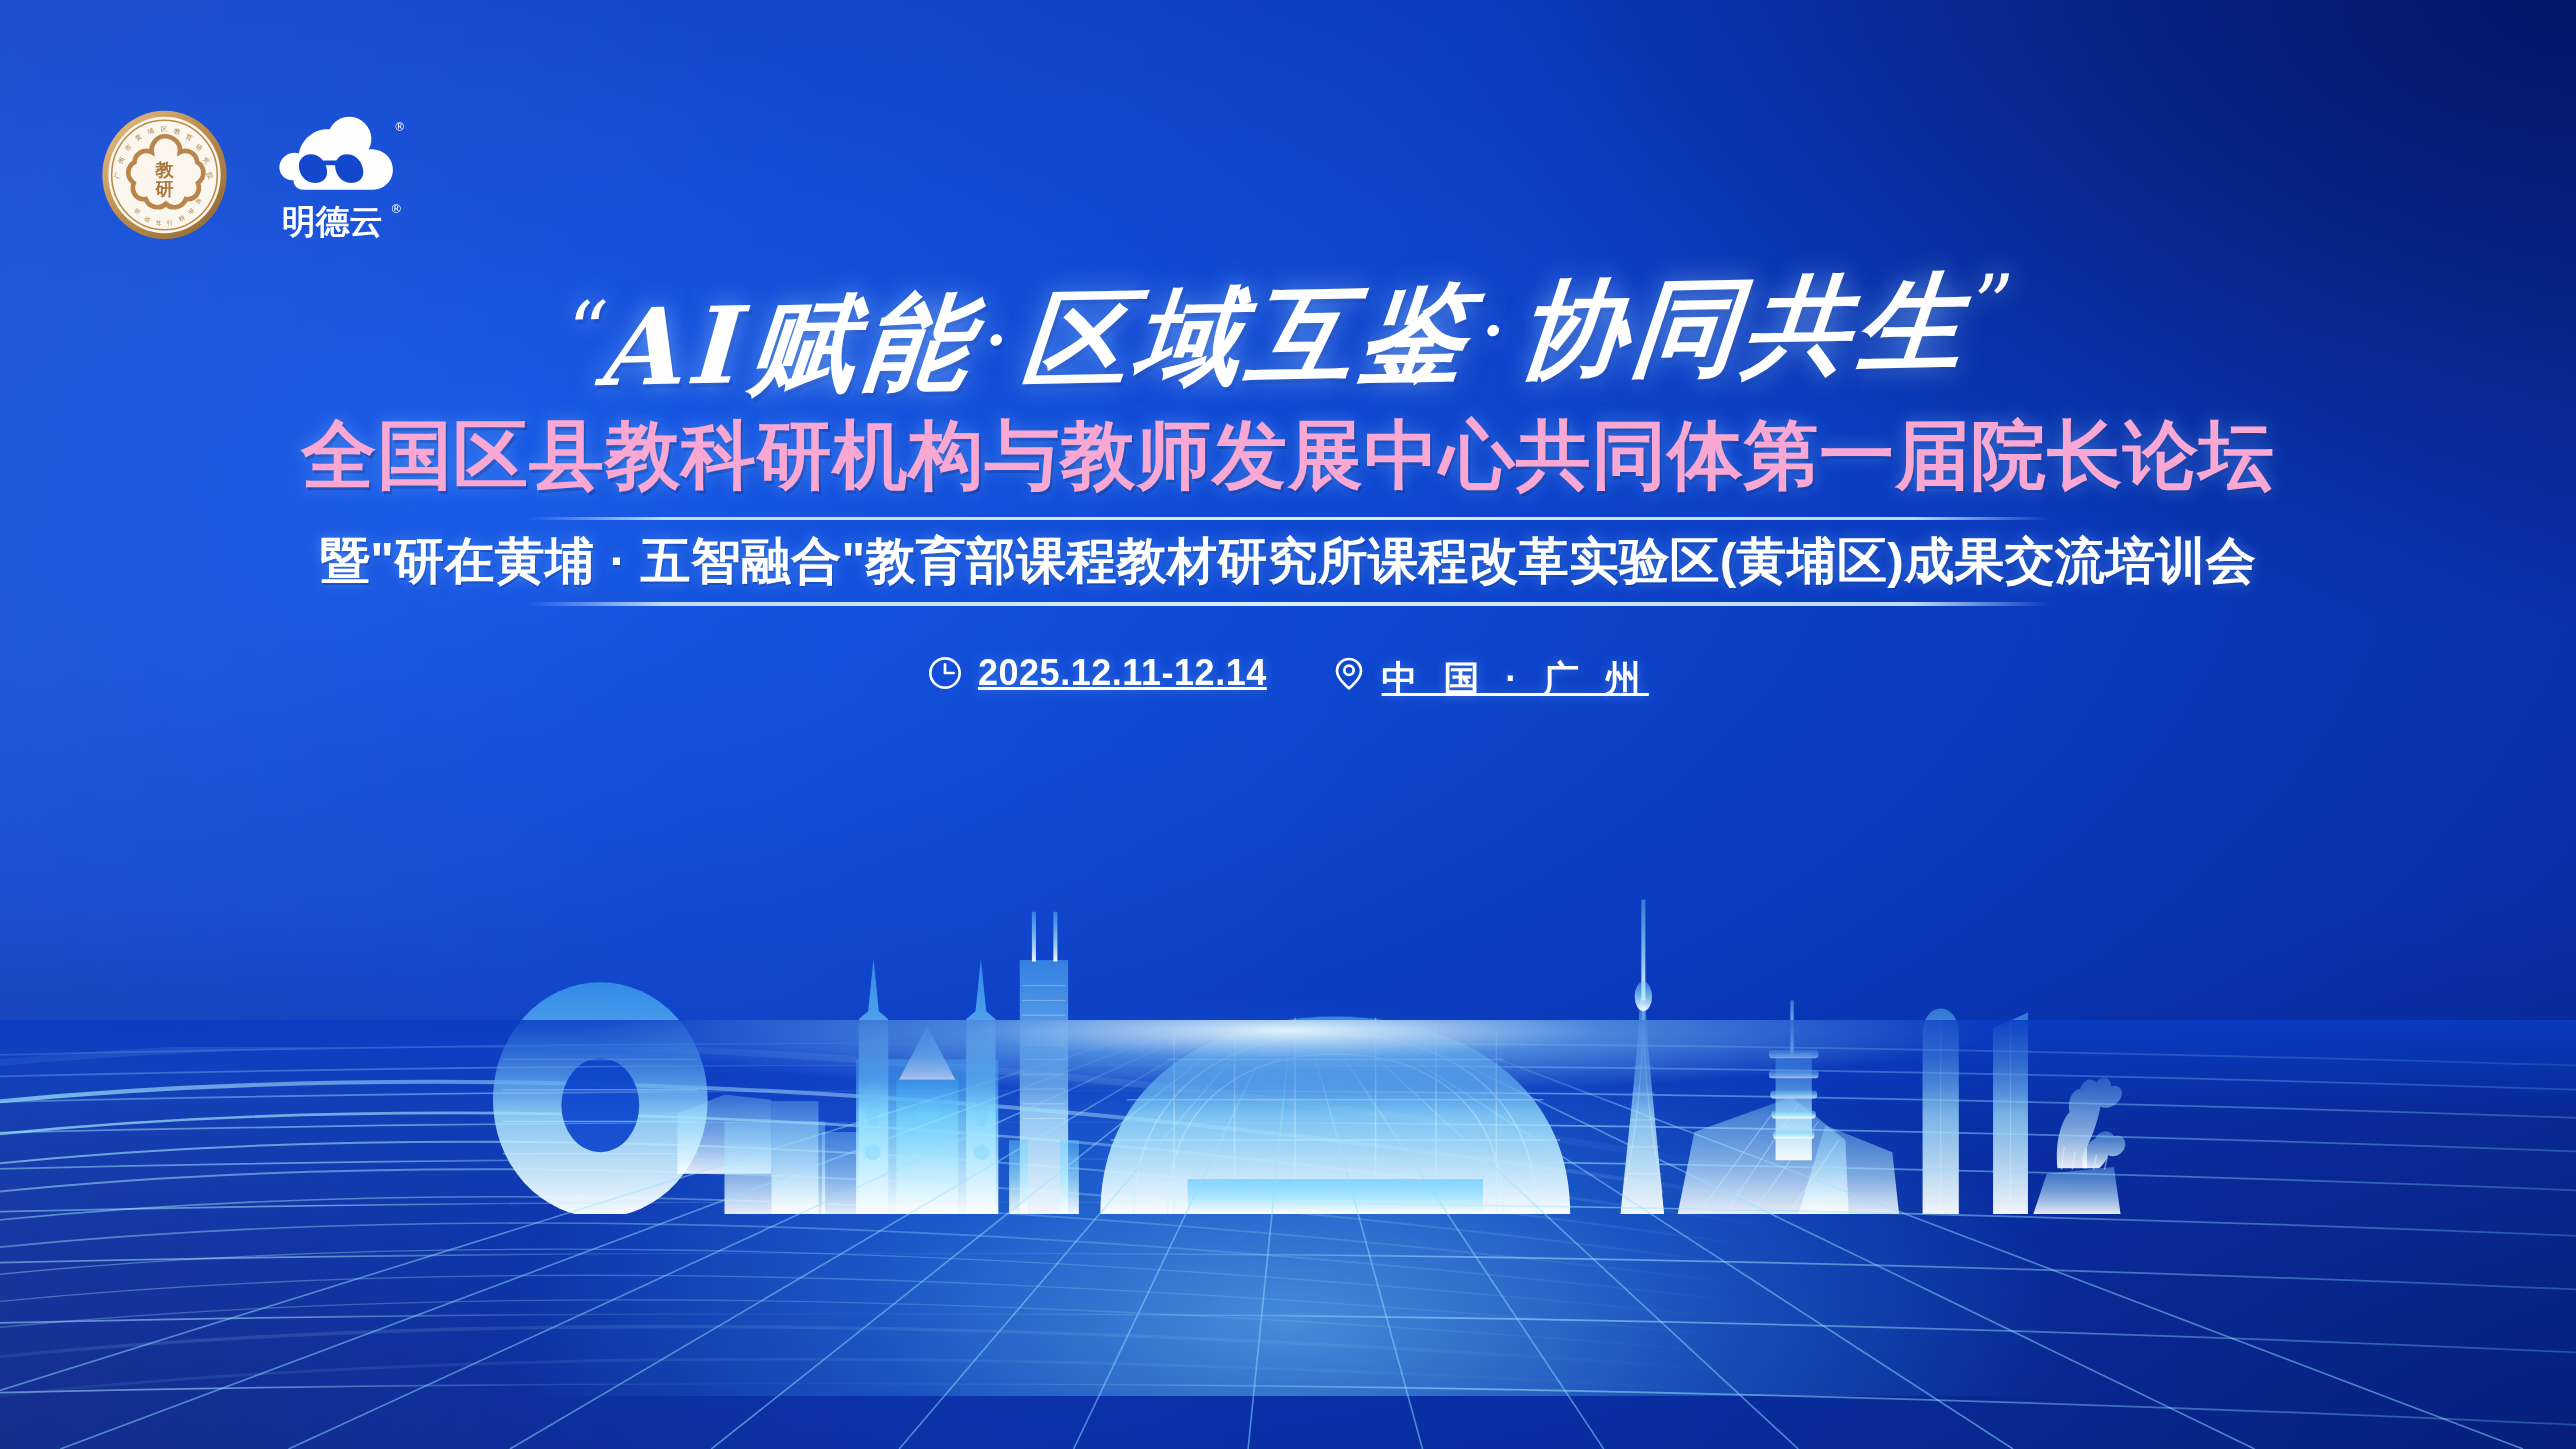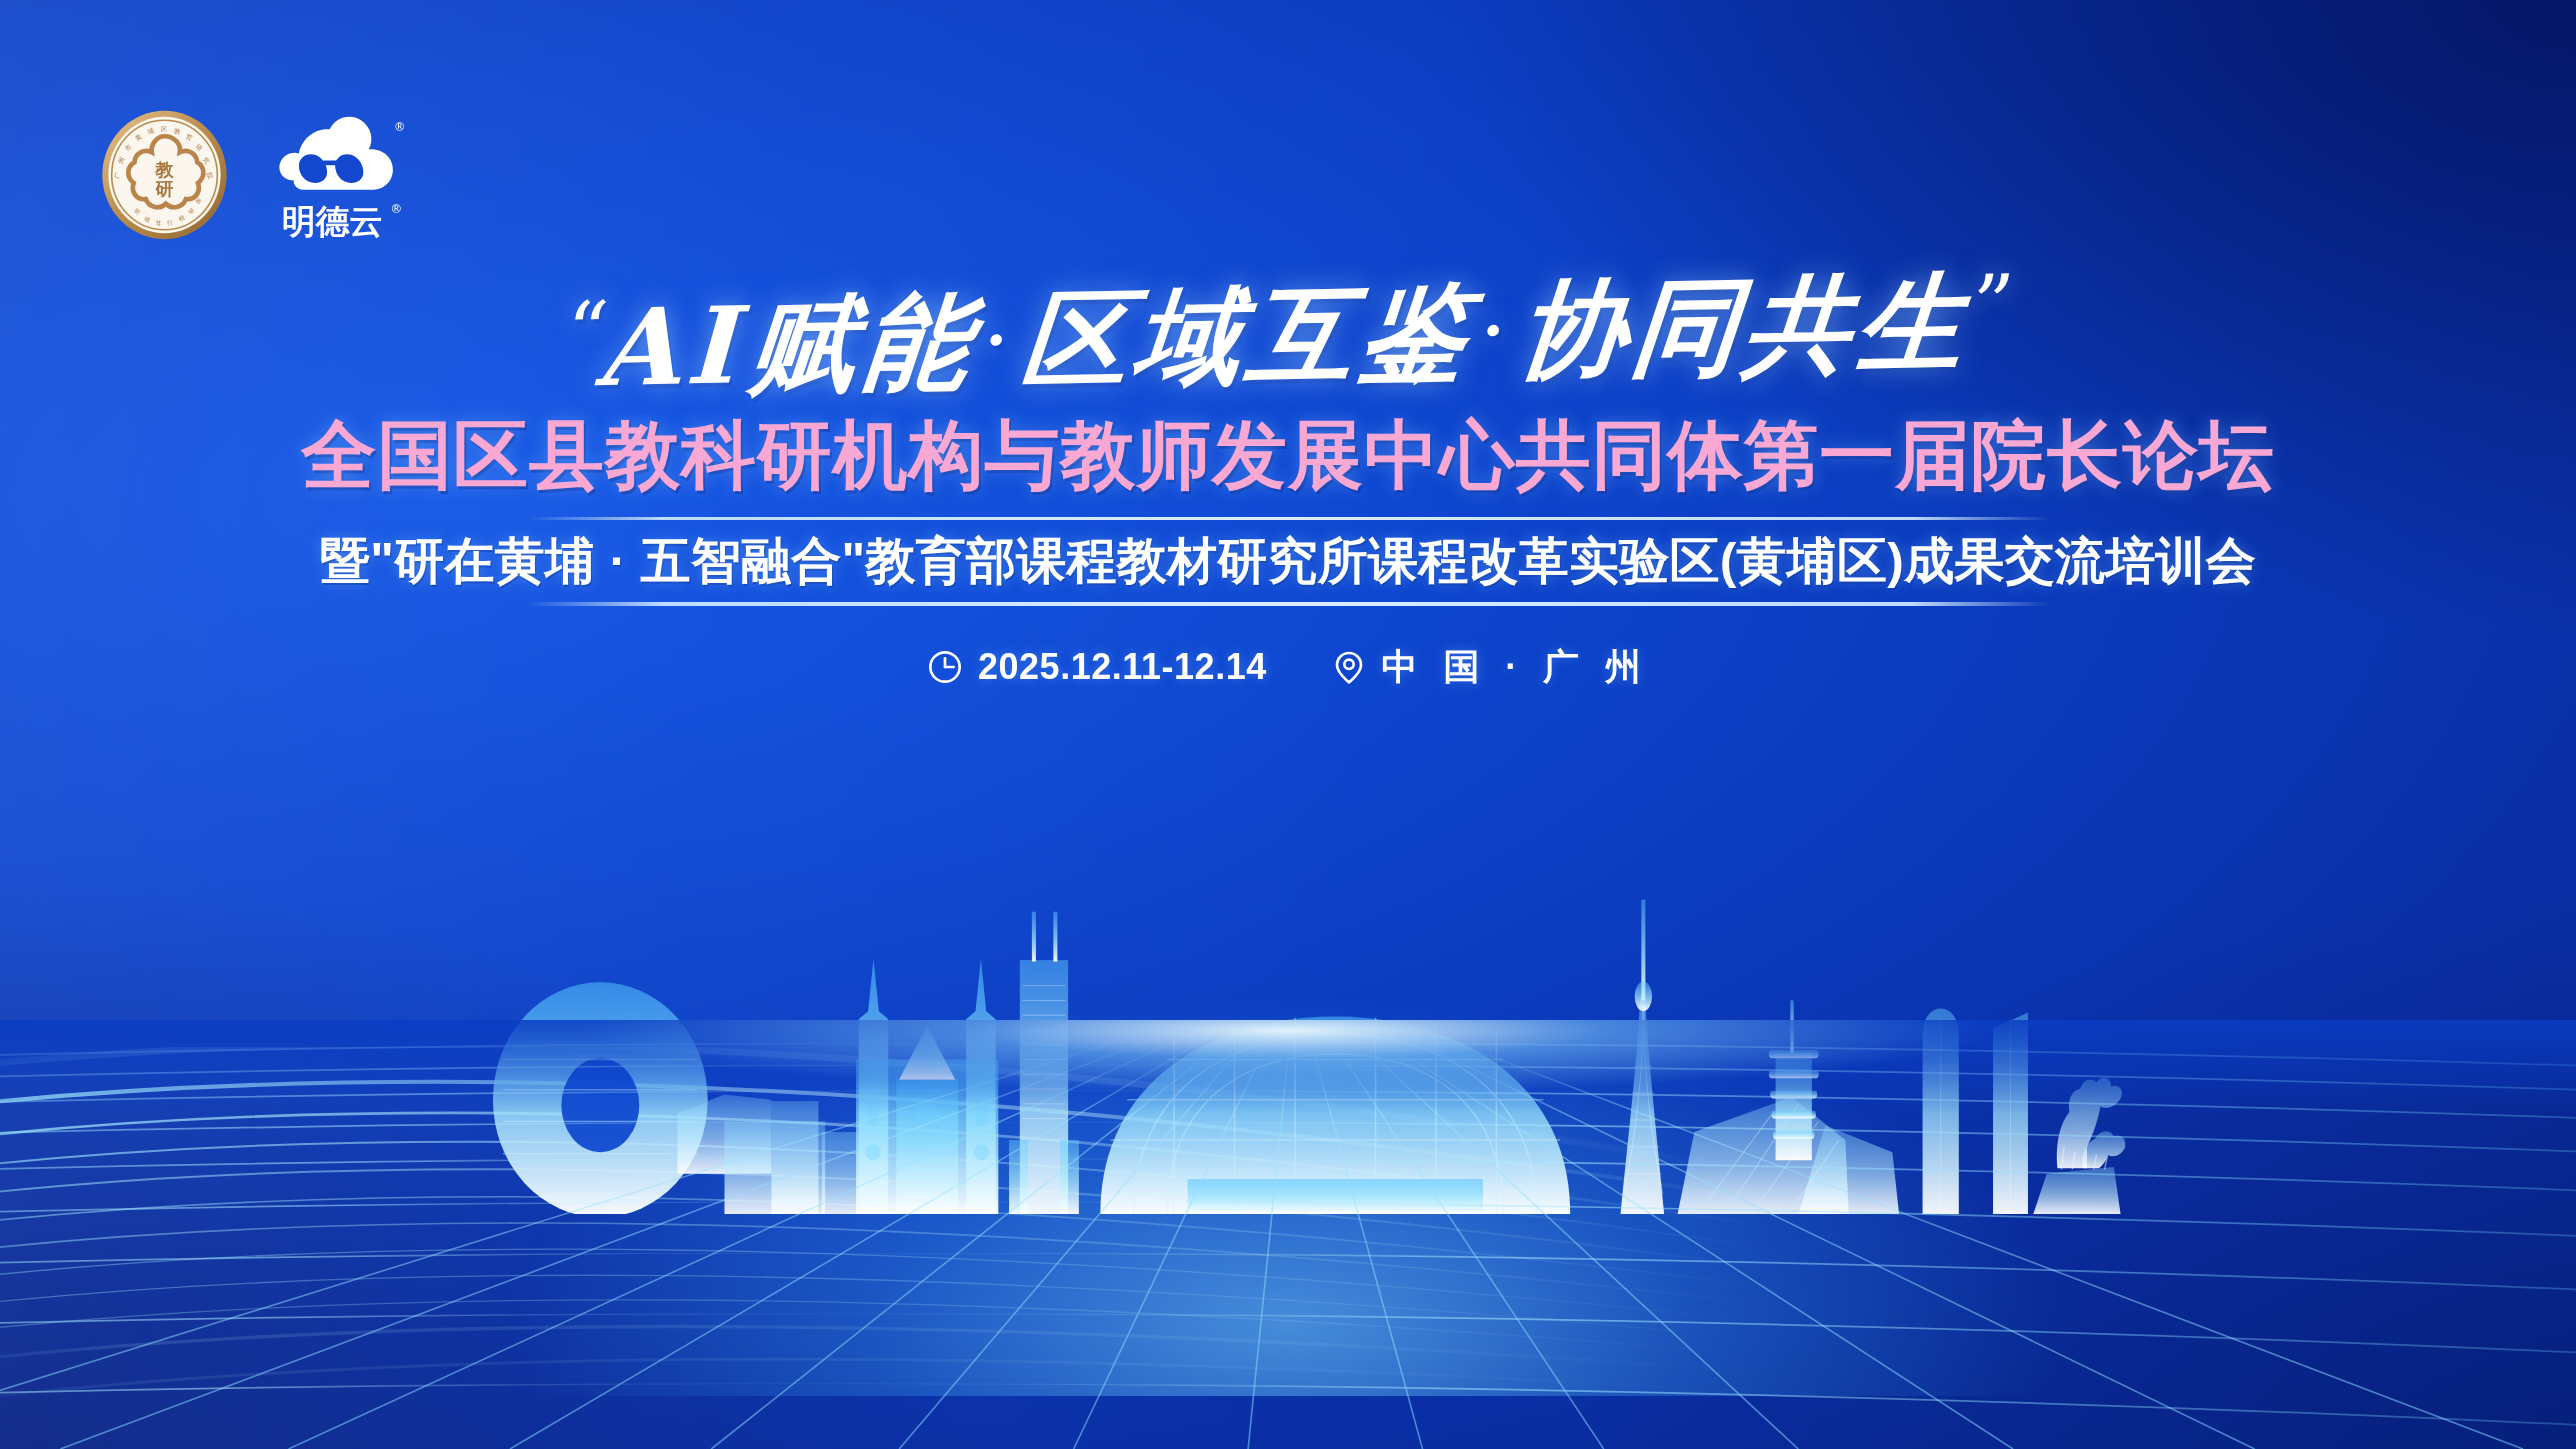--- a/index.html
+++ b/index.html
@@ -190,31 +190,32 @@
     display: flex;
     align-items: center;
     justify-content: center;
     gap: 64px;
     color: #ffffff;
   }
   .meta-item {
     display: flex;
     align-items: center;
     gap: 14.8px;
+    text-decoration: underline;
   }
   .meta-icon { width: 36px; height: 36px; flex: 0 0 auto; display:block; }
   .meta-text {
     font-size: 36px;
     font-weight: 700;
     letter-spacing: 0.015em;
     line-height: 1;
     white-space: nowrap;
     text-shadow: 0 0 10.7px rgba(120,190,255,0.4);
   }
-  .meta-text.loc { letter-spacing: 0.22em; }
+  .meta-text.loc { letter-spacing: 0.22em; margin-top: 12px; }
 </style>
 </head>
 <body>
 
 <div id="stage">
 
   <div class="bg-base"></div>
   <div class="bg-corner-dark"></div>
   <div class="bg-top-sheen"></div>
   <div class="bg-center-glow"></div>

